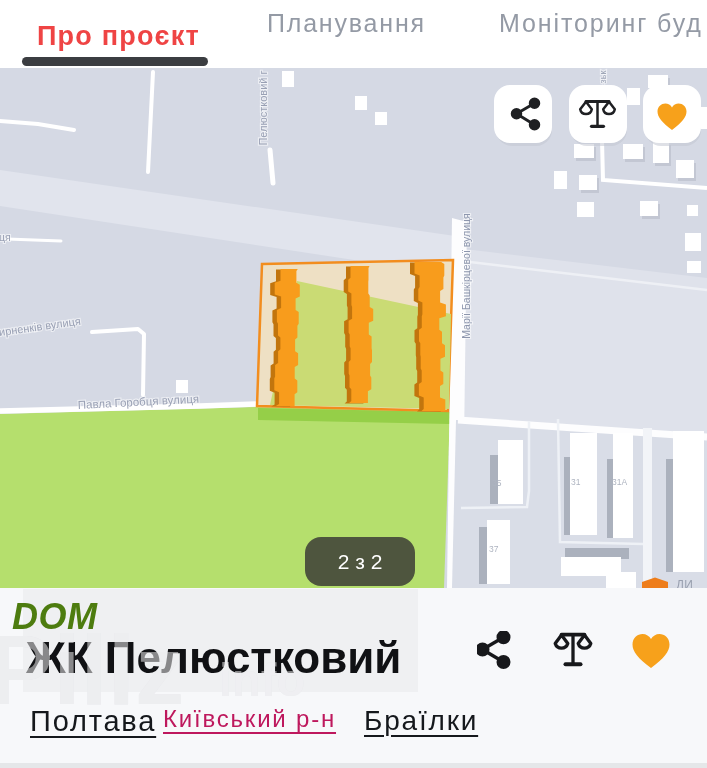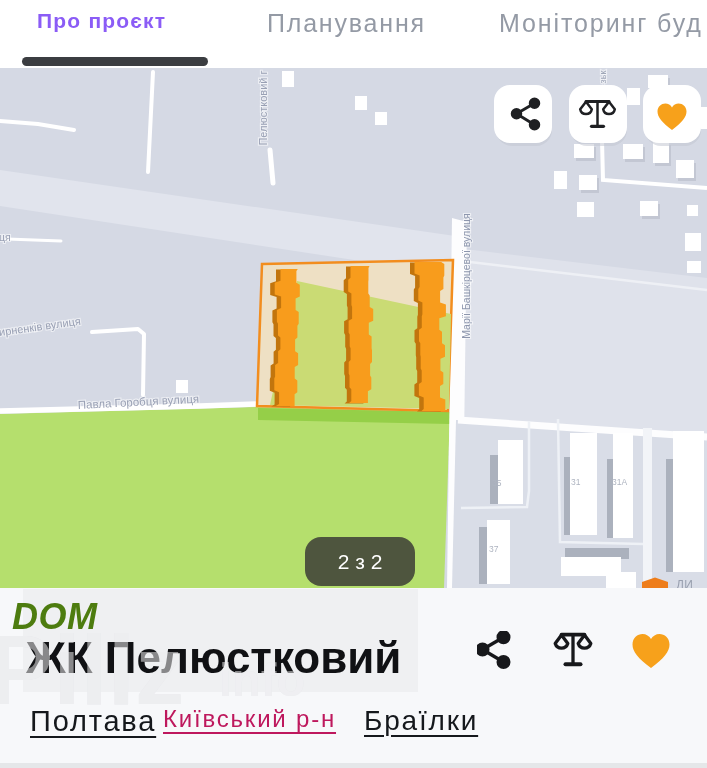--- a/index.html
+++ b/index.html
@@ -6,21 +6,21 @@
   body{width:707px;height:768px;overflow:hidden;font-family:"Liberation Sans",sans-serif;background:#ffffff;}
   .page{position:relative;width:707px;height:768px;overflow:hidden;}
   .abs{position:absolute;}
 </style>
 </head>
 <body>
 <div class="page">
 
   <div class="abs" style="left:0;top:0;width:707px;height:68px;background:#ffffff;"></div>
 
-  <div class="abs" style="left:37px;top:9px;font-size:21px;font-weight:700;color:#8b5cf6;letter-spacing:1.2px;">Про проєкт</div>
+  <div class="abs" style="left:37px;top:21px;font-size:27px;font-weight:700;color:#ef4444;letter-spacing:1.2px;">Про проєкт</div>
 
   <div class="abs" style="left:22px;top:57px;width:186px;height:9px;border-radius:4.5px;background:#3b3d41;"></div>
 
   <div class="abs" style="left:499px;top:9px;width:208px;overflow:hidden;white-space:nowrap;font-size:25px;color:#949aa5;letter-spacing:1.9px;">Моніторинг буд</div>
 
   <div class="abs" style="left:267px;top:9px;font-size:25px;color:#949aa5;letter-spacing:1.8px;">Планування</div>
 
   <svg class="abs" style="left:0;top:68px;" width="707" height="520" viewBox="0 68 707 520">
 
     <rect x="0" y="68" width="707" height="520" fill="#d5d9e4"></rect>

